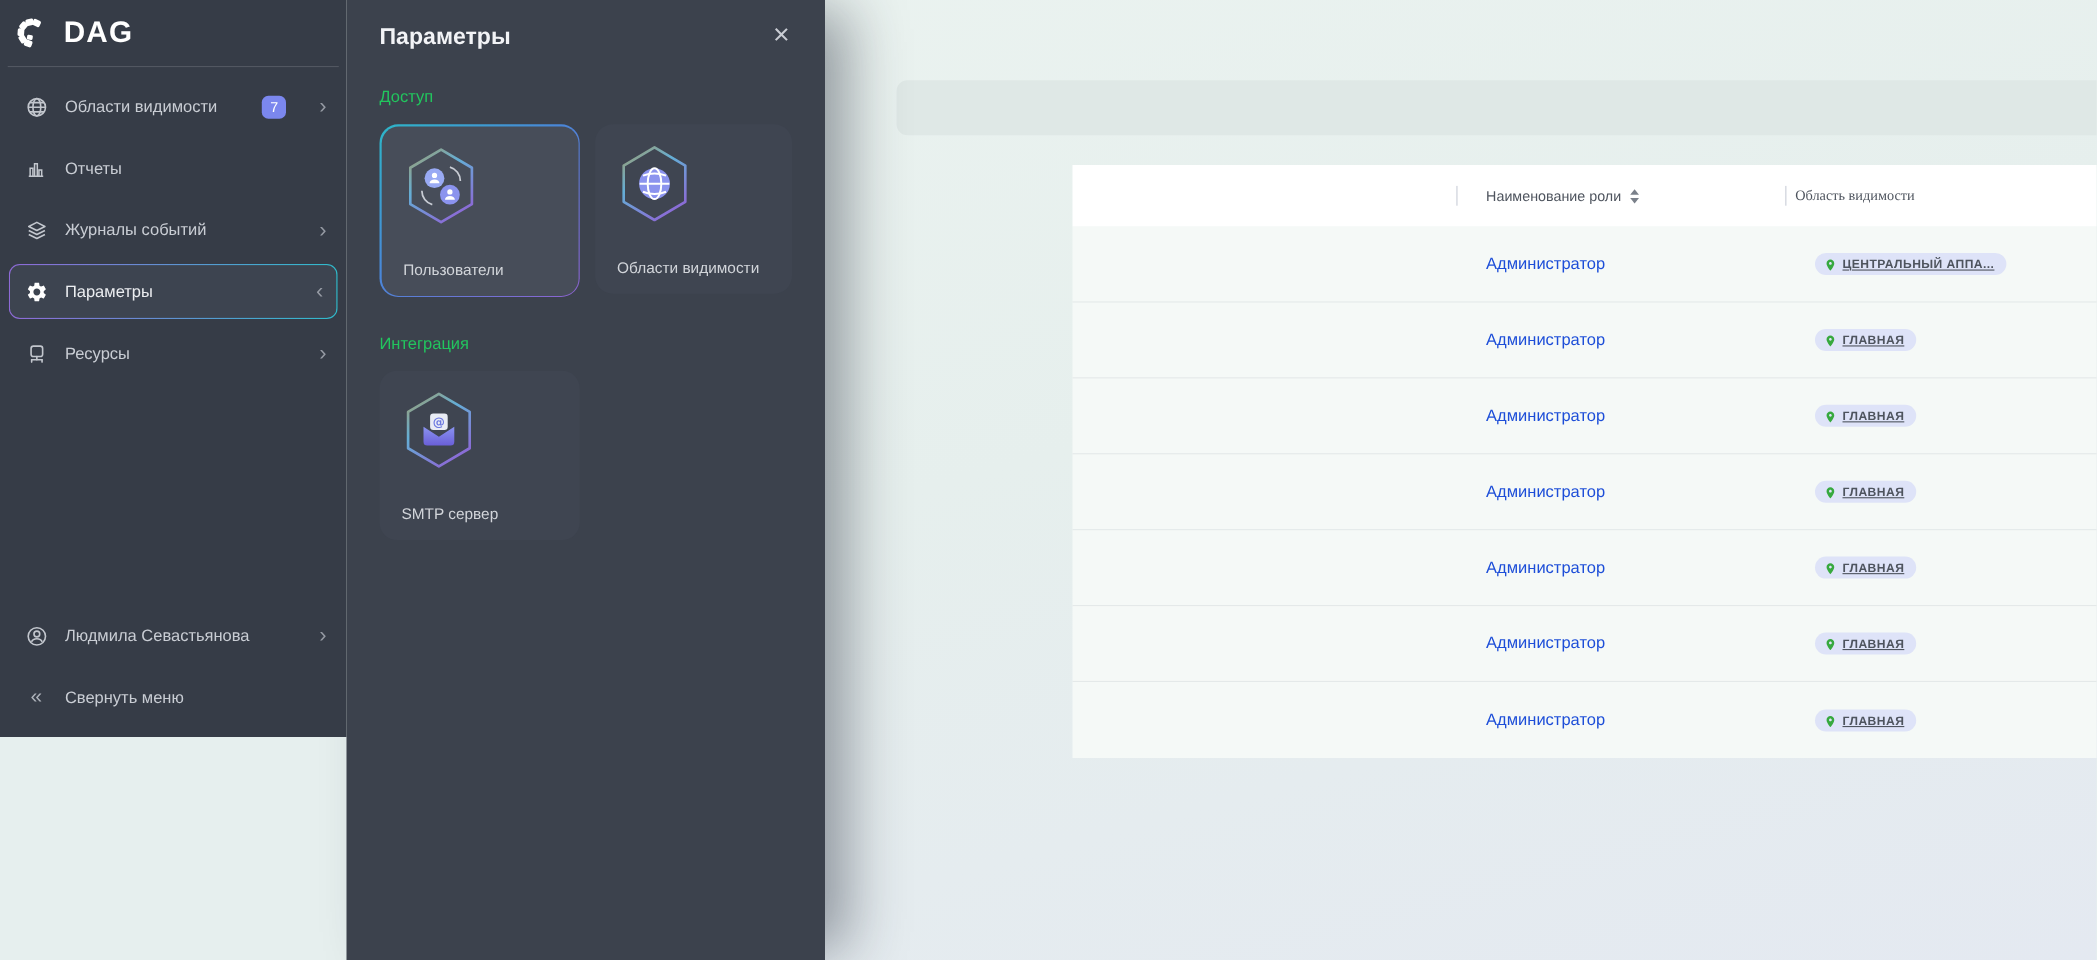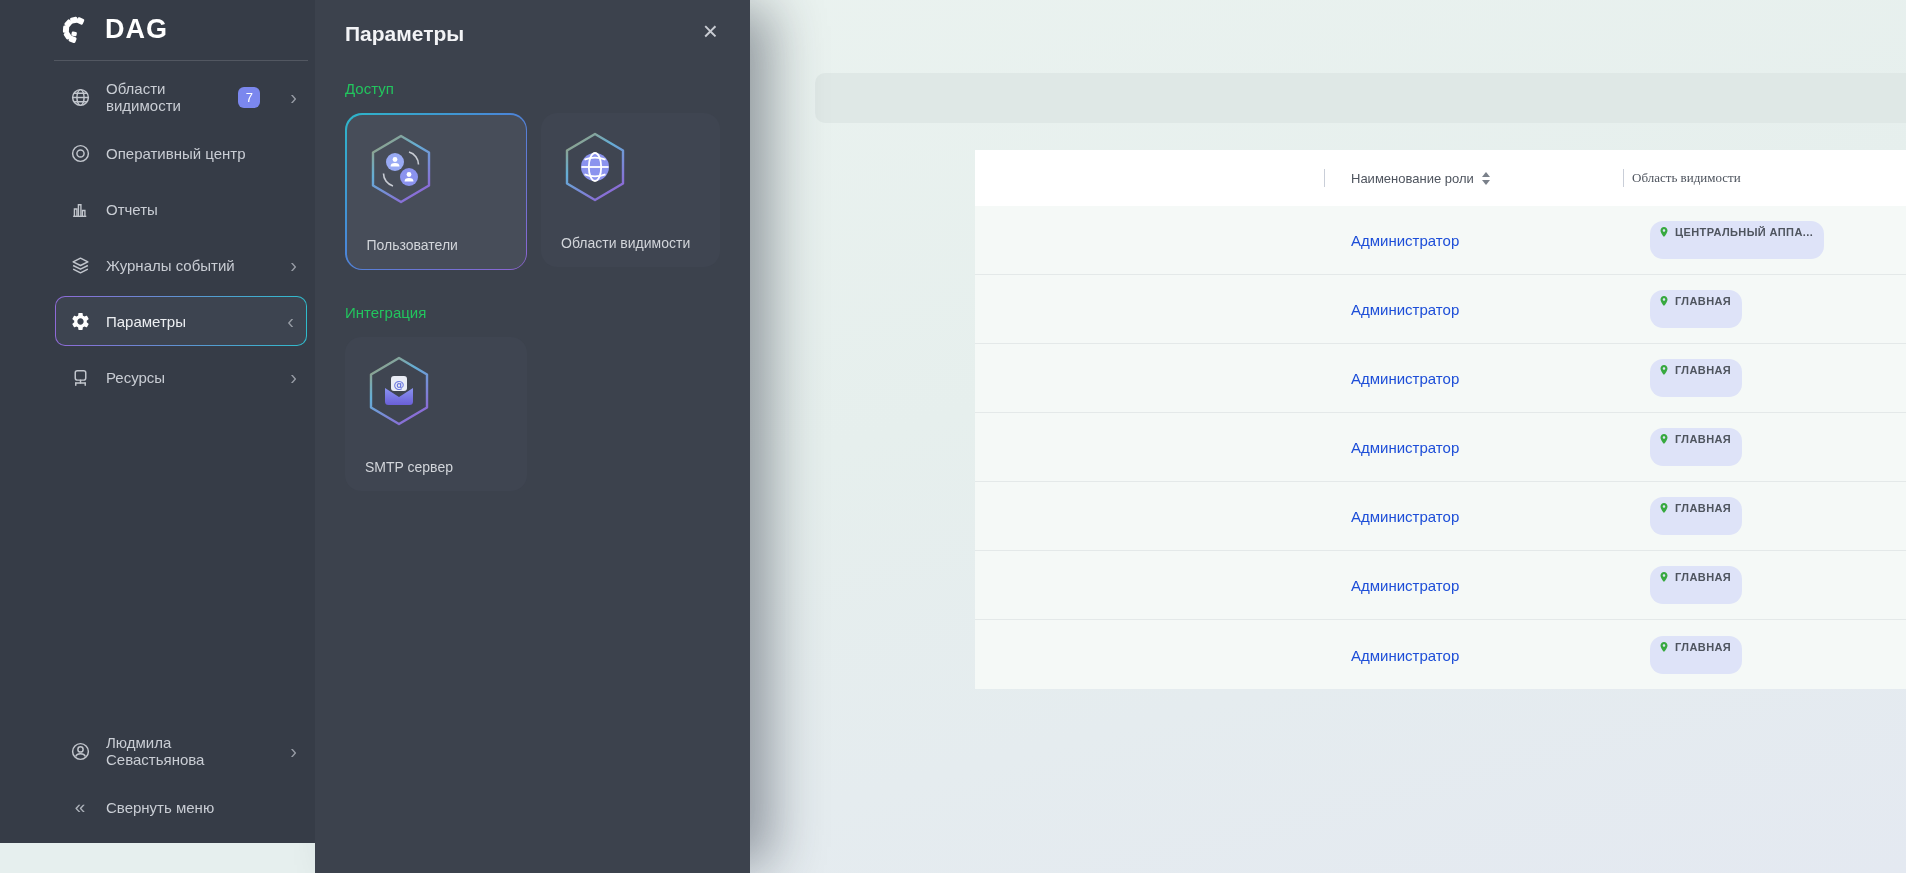--- a/index.html
+++ b/index.html
@@ -33,29 +33,28 @@
   .sort .up { border-bottom:5px solid #7a808a; }
   .sort .dn { border-top:5px solid #7a808a; }
 
   .tbody { background:#f5f9f7; border-radius:0 0 14px 0; }
   .trow { position:relative; height:69px; border-bottom:1px solid #e4e9e9; }
   .trow:last-child { border-bottom:none; }
   .role-cell { position:absolute; left:376px; top:50%; transform:translateY(-50%);
     font-size:15px; color:#1d4ed8; }
   .scope-badge { position:absolute; left:675px; top:50%; transform:translateY(-50%);
     display:inline-flex; align-items:center; gap:5px;
-    background:#dee3f8; border-radius:13px; padding:5px 11px 21px 8px;
-    font-size:11px; font-weight:bold; letter-spacing:.4px; color:#4e545e; white-space:nowrap; }
+    background:#dee3f8; border-radius:13px; padding:5px 11px 3px 8px;
+    font-size:11px; font-weight:bold; letter-spacing:.4px; color:#4e545e; white-space:nowrap;text-decoration:underline; }
 
   
   .sidebar {
-    position:absolute; left:0; top:0; width:315px; height:843px;
+    position:absolute; left:0; top:0; width:315px; height:670px;
     background:#363c47; z-index:60; display:flex; flex-direction:column;
     color:#c9cdd4;
-    padding-left:47px;
   }
   .logo-row { display:flex; align-items:center; gap:12px; padding:12px 14px 14px 14px; }
   .logo-text { color:#fff; font-size:27px; font-weight:bold; letter-spacing:1px; }
   .logo-divider { height:1px; background:rgba(255,255,255,.14); margin:0 7px 8px 7px; }
   .nav { flex:0 0 auto; }
   .nav-item { display:flex; align-items:center; height:56px; padding:0 12px 0 22px; gap:15px;
     font-size:15px; cursor:pointer; }
   .nav-item .ni-icon { width:22px; height:22px; flex:0 0 22px; display:flex; align-items:center; justify-content:center; }
   .nav-item .ni-label { flex:1; }
   .nav-badge { min-width:22px; height:21px; border-radius:6px; background:#7b87ee; color:#fff;
@@ -288,29 +287,20 @@
             <path d="M2.5 10 H17.5"></path>
             <path d="M3.6 6 H16.4 M3.6 14 H16.4"></path>
           </svg>
       </span>
       <span class="ni-label">Области видимости</span>
       <span class="nav-badge">7</span>
       <span class="chev">›</span>
     </div>
     <div class="nav-item">
       <span class="ni-icon">
-        <svg width="21" height="21" viewBox="0 0 20 20" fill="none" stroke="#c2c6cd" stroke-width="1.4">
-            <circle cx="10" cy="10" r="7.5"></circle>
-            <circle cx="10" cy="10" r="3.4"></circle>
-          </svg>
-      </span>
-      <span class="ni-label">Оперативный центр</span>
-    </div>
-    <div class="nav-item">
-      <span class="ni-icon">
         <svg width="21" height="21" viewBox="0 0 20 20" fill="none" stroke="#c2c6cd" stroke-width="1.3">
             <path d="M4.2 16.5 V9.5 h2.4 v7"></path>
             <path d="M8 16.5 V5.5 h2.4 v11"></path>
             <path d="M11.8 16.5 V11 h2.4 v5.5"></path>
             <path d="M3 16.5 h12.5"></path>
           </svg>
       </span>
       <span class="ni-label">Отчеты</span>
     </div>
     <div class="nav-item">

